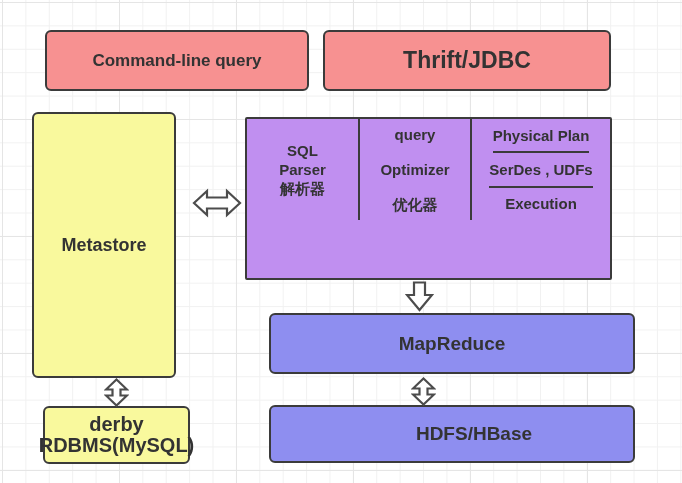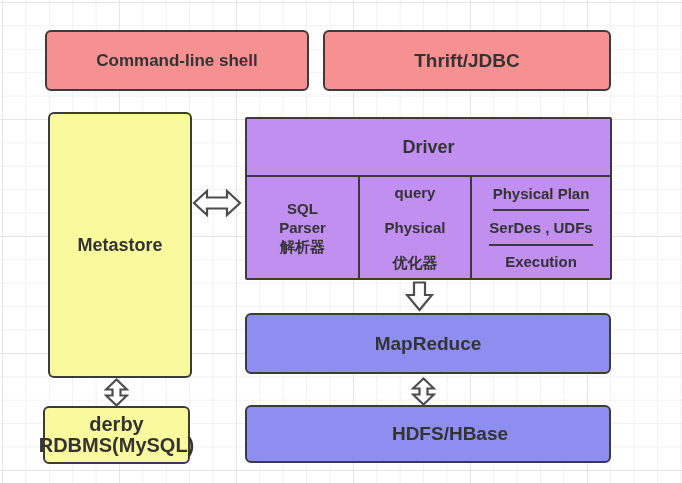--- a/index.html
+++ b/index.html
@@ -31,25 +31,25 @@
     flex-direction: column;
     align-items: center;
     justify-content: center;
     font-weight: bold;
     color: #333333;
     text-align: center;
   }
   .pink   { background: #f79191; }
   .yellow { background: #f9f99d; }
   .purple { background: #c08ff0; }
-  .blue   { background: #8e8ef0; }
+  .blue   { background: #8e8ef0; margin-left: 24px; }
 
   .box-cmd       { left: 45px;  top: 30px;  width: 264px; height: 61px;  font-size: 17px; }
-  .box-thrift    { left: 323px; top: 30px;  width: 288px; height: 61px;  font-size: 19px; }
-  .box-metastore { left: 48px;  top: 112px; width: 144px; height: 266px; font-size: 18px; line-height: 26px; }
+  .box-thrift    { left: 323px; top: 30px;  width: 288px; height: 61px;  font-size: 23px; }
+  .box-metastore { left: 32px;  top: 112px; width: 144px; height: 266px; font-size: 18px; line-height: 26px; }
   .box-derby     { left: 43px;  top: 406px; width: 147px; height: 58px;  font-size: 20px; line-height: 21px; }
   .box-mapreduce { left: 245px; top: 313px; width: 366px; height: 61px;  font-size: 19px; }
   .box-hdfs      { left: 245px; top: 405px; width: 366px; height: 58px;  font-size: 19px; padding-left: 44px; }
 
   .box-driver {
     left: 245px; top: 117px; width: 367px; height: 163px;
     border-radius: 2px;
     display: block;
     padding: 0;
   }
@@ -105,48 +105,45 @@
   #arrow-mapreduce-hdfs   { left: 411px; top: 377px; }
 
   .lbl { display: block; }
 </style>
 </head>
 <body>
 
 <div class="canvas">
 
   <div class="node pink box-cmd">
-    <span class="lbl">Command-line shell</span>
+    <span class="lbl">Command-line query</span>
   </div>
   <div class="node pink box-thrift">
     <span class="lbl">Thrift/JDBC</span>
   </div>
 
   <div class="node yellow box-metastore">
     <span class="lbl">Metastore</span>
   </div>
 
   <div class="node yellow box-derby">
     <span class="lbl">derby</span>
     <span class="lbl">RDBMS(MySQL)</span>
   </div>
 
   <div class="node purple box-driver">
-    <div class="driver-header">
-      <span class="lbl">Driver</span>
-    </div>
     <div class="driver-body">
       <div class="driver-col col-sql">
         <span class="lbl">SQL</span>
         <span class="lbl">Parser</span>
         <span class="lbl">解析器</span>
       </div>
       <div class="driver-col col-opt">
         <span class="lbl">query</span>
-        <span class="lbl">Physical</span>
+        <span class="lbl">Optimizer</span>
         <span class="lbl">优化器</span>
       </div>
       <div class="driver-col col-right">
         <div class="right-row">
           <span class="lbl">Physical Plan</span>
         </div>
         <div class="right-row">
           <span class="lbl">SerDes , UDFs</span>
         </div>
         <div class="right-row last">

